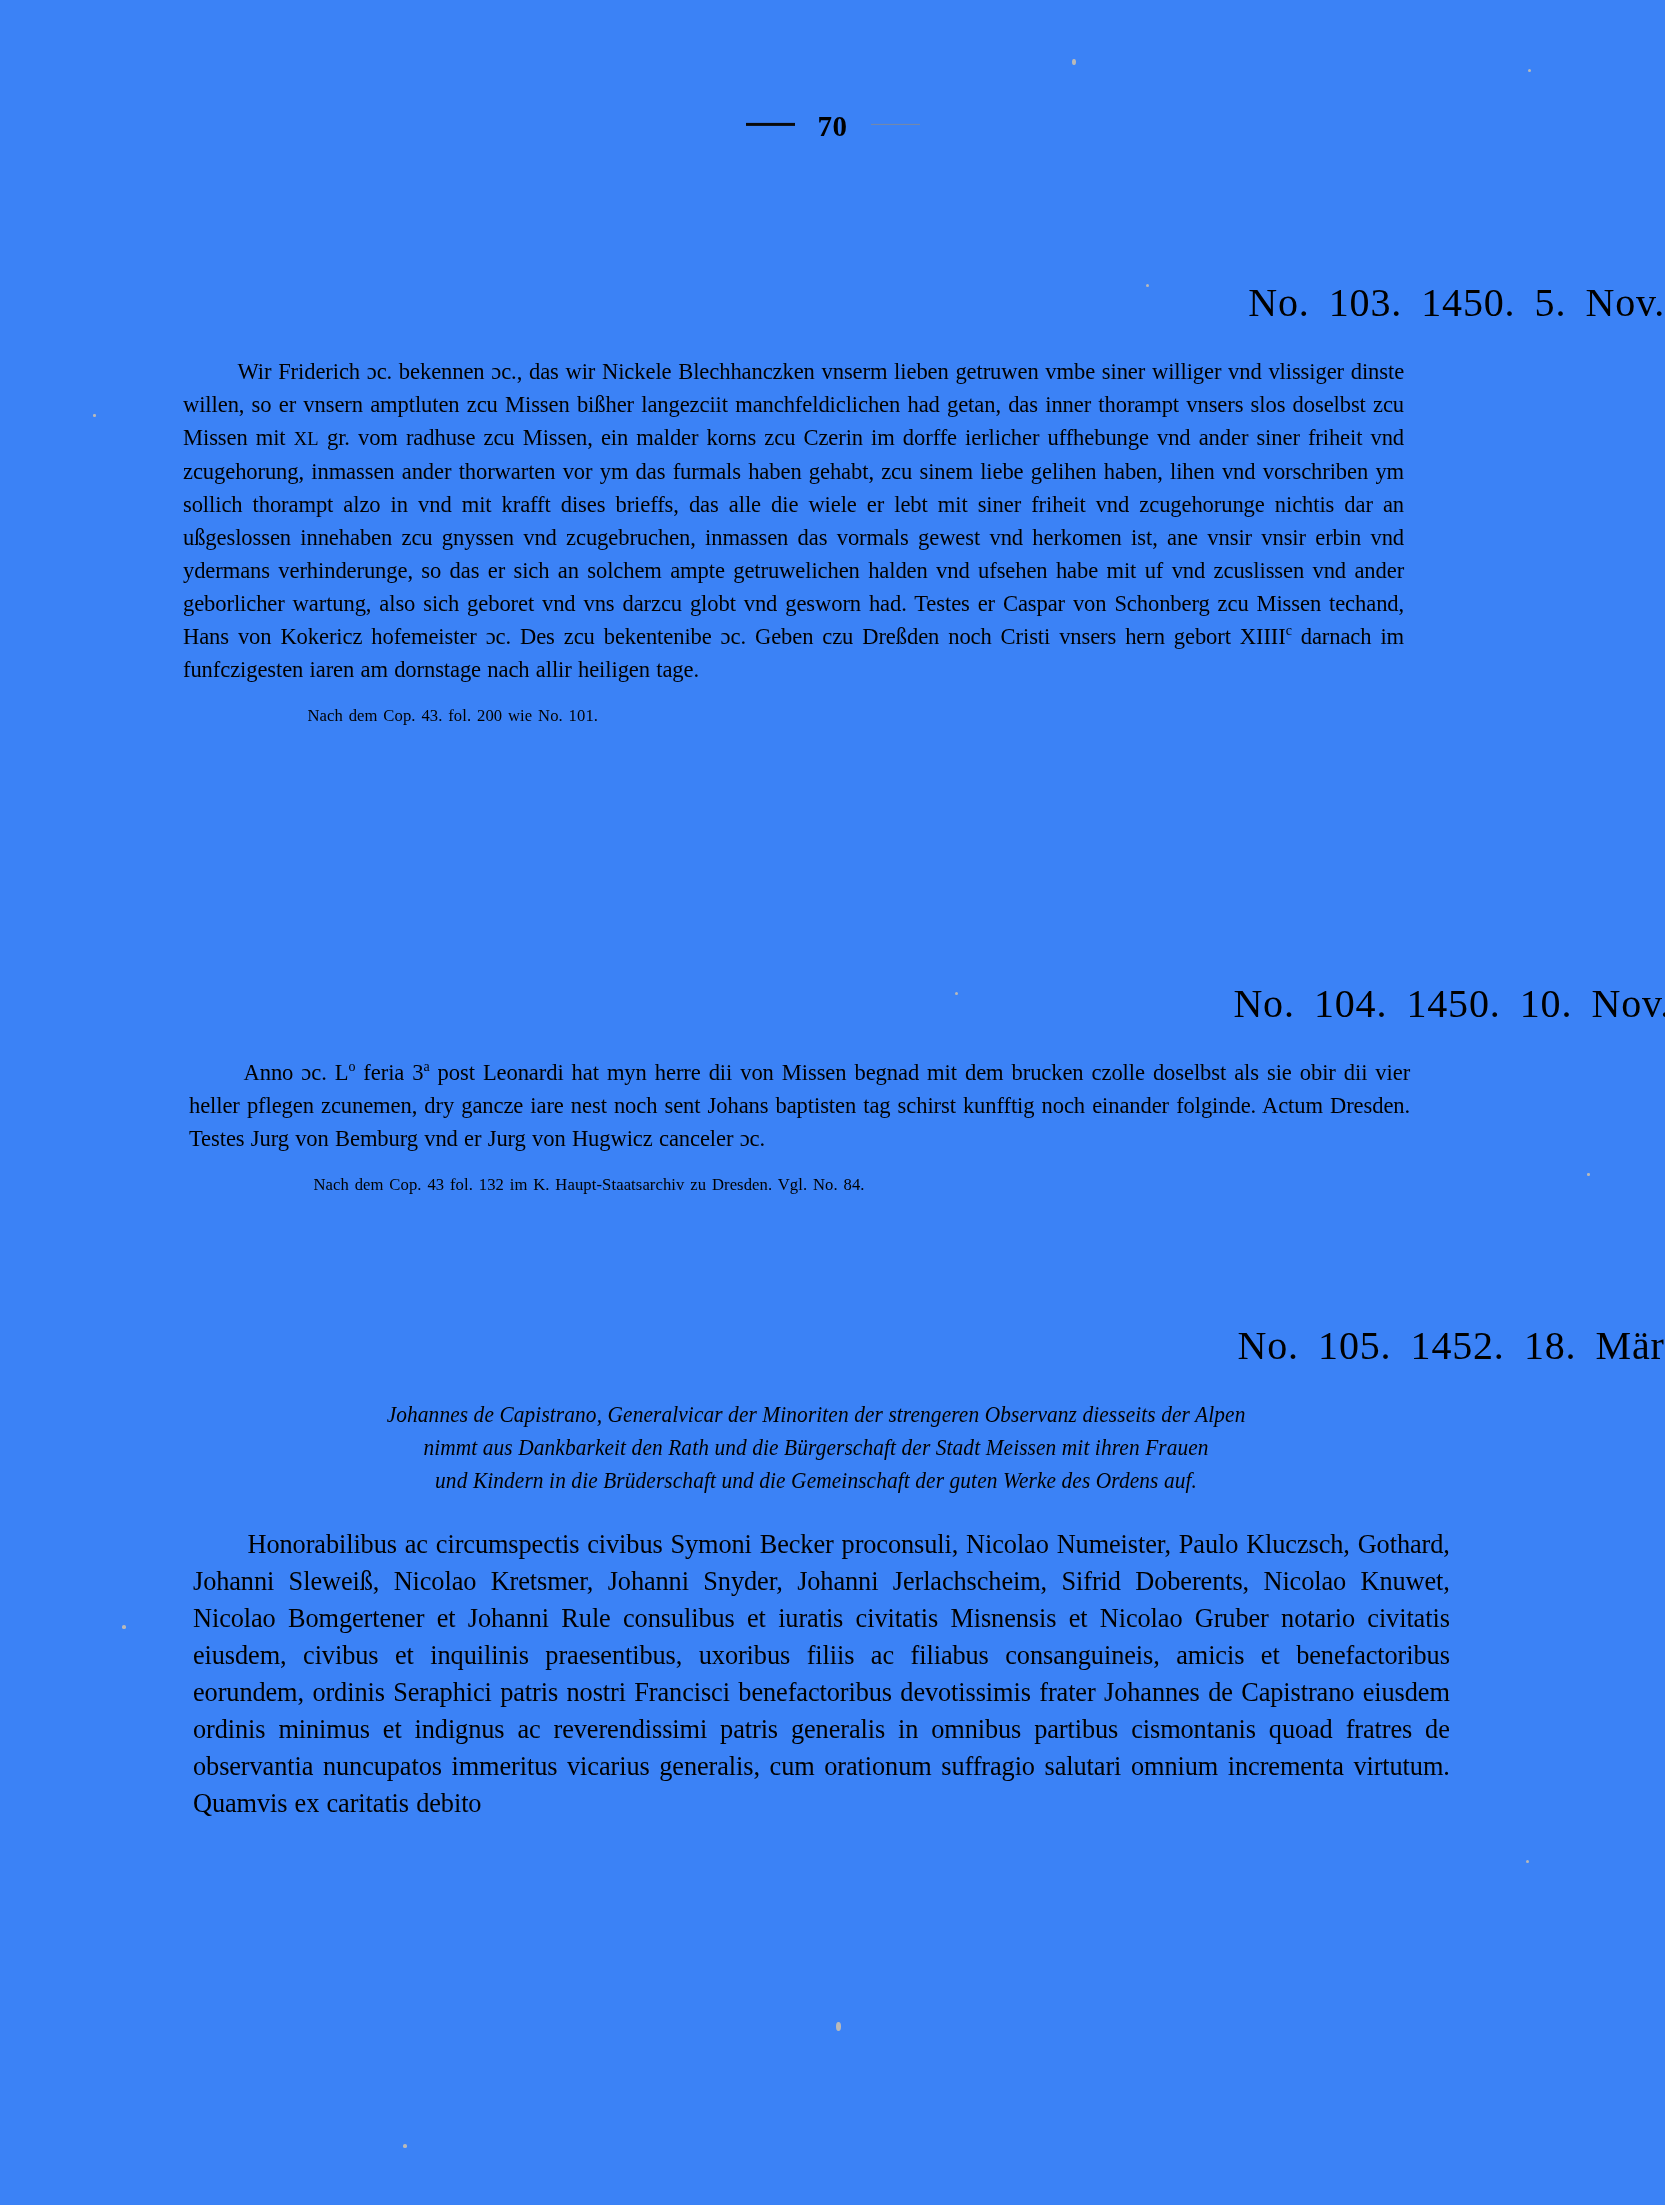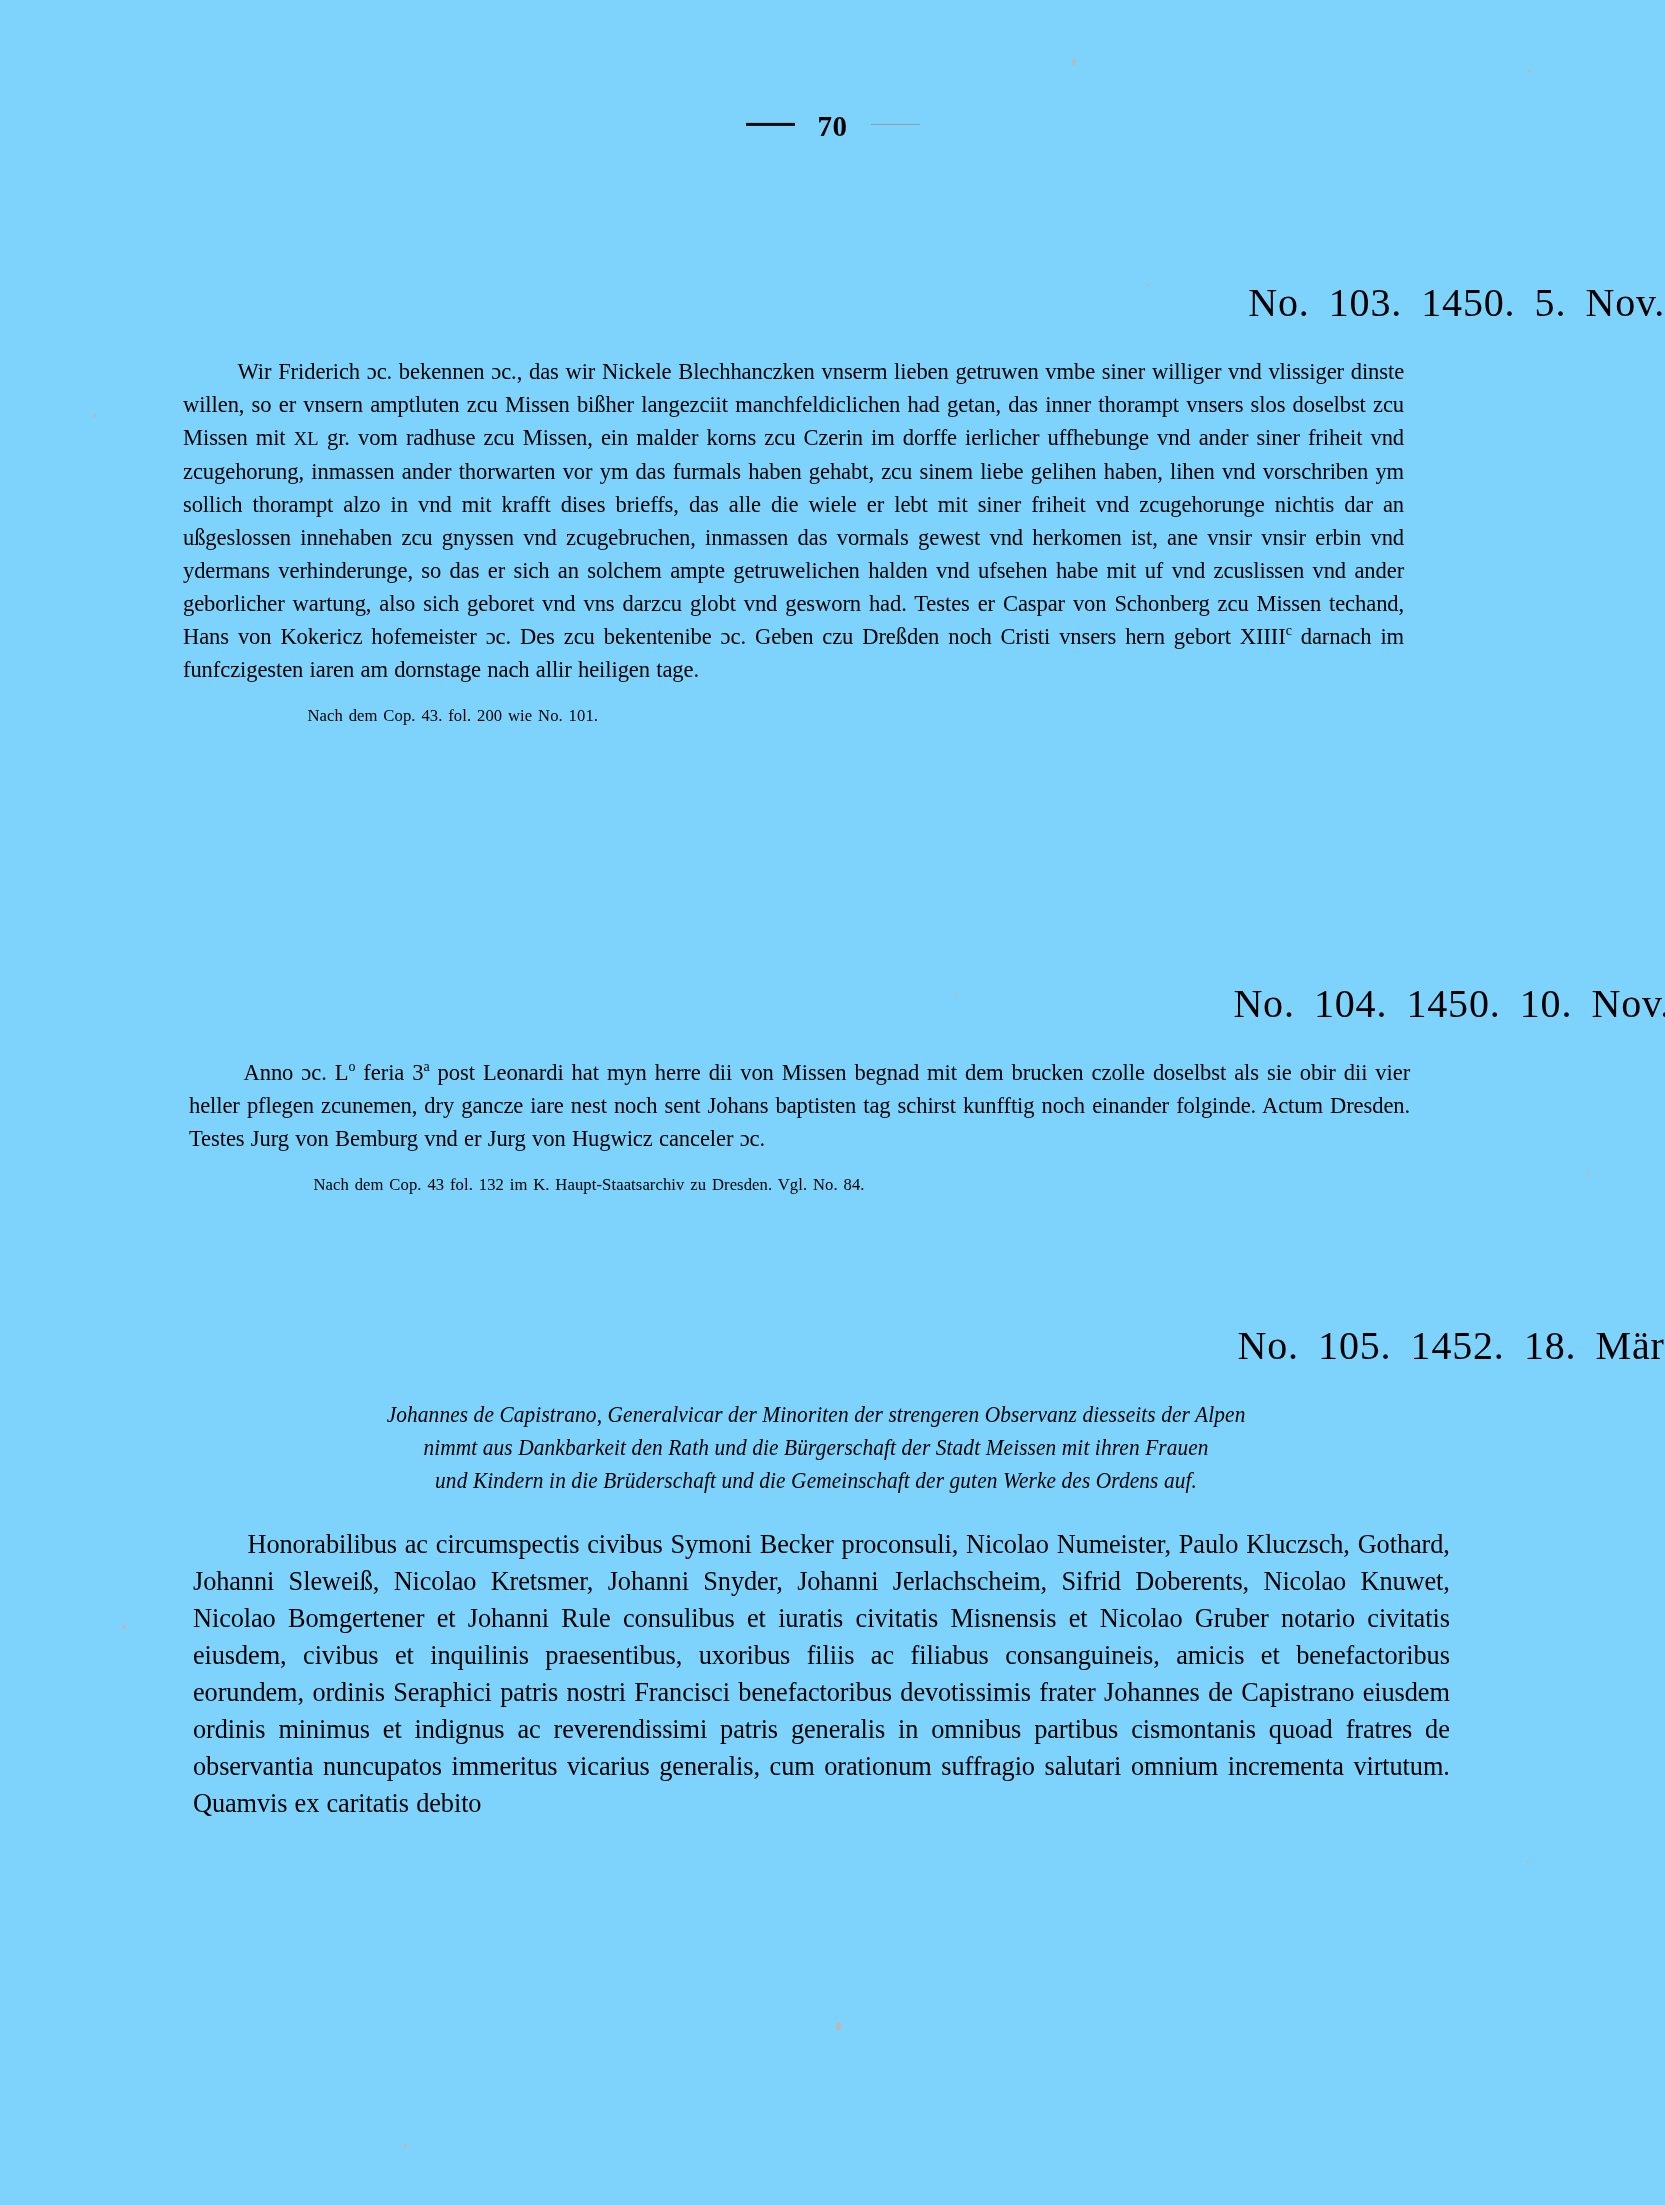--- a/index.html
+++ b/index.html
@@ -4,21 +4,21 @@
 <style>
   html, body {
     margin: 0;
     padding: 0;
     background: #8a8a8a;
   }
   .page {
     position: relative;
     width: 1665px;
     height: 2205px;
-    background: #7dd3fc;
+    background: #3b82f6;
     margin: 0 auto;
     overflow: hidden;
     font-family: "Liberation Serif", serif;
     color: #000000;
   }
 
   
   .running-head {
     position: absolute;
     top: 112px;

